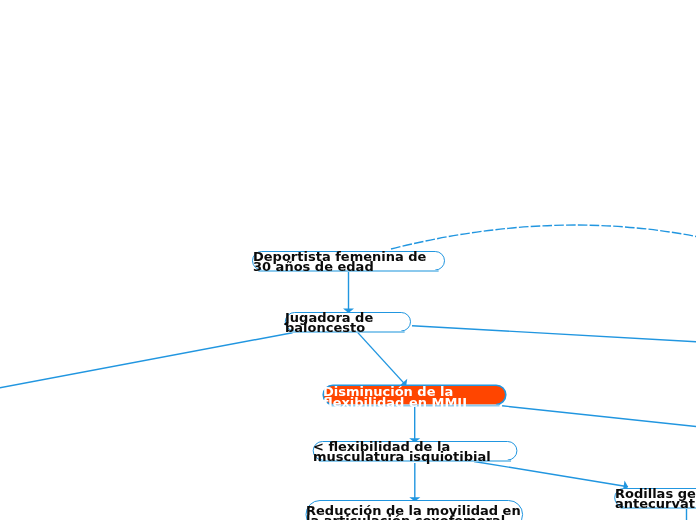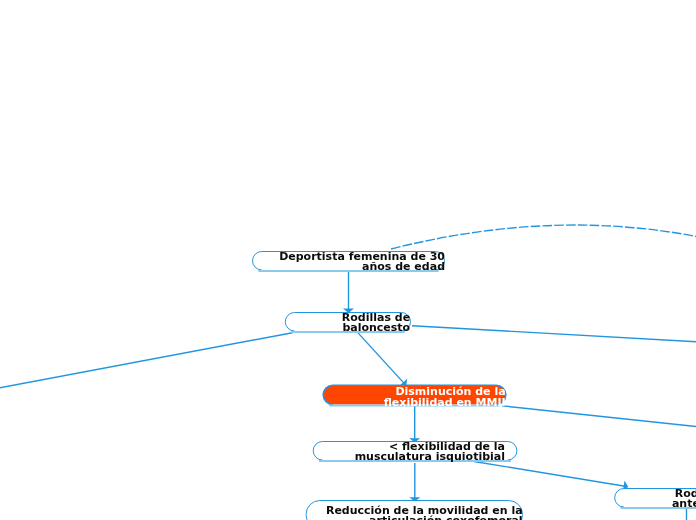--- a/index.html
+++ b/index.html
@@ -1,21 +1,21 @@
 <!DOCTYPE html>
 <html><head>
 <meta charset="utf-8">
 <style>
   html,body{margin:0;padding:0;}
   body{width:696px;height:520px;background:#ffffff;overflow:hidden;
        font-family:"DejaVu Sans",sans-serif;}
   #stage{position:absolute;left:0;top:0;width:696px;height:520px;overflow:hidden;}
   #links{position:absolute;left:0;top:0;}
   .node-label{position:absolute;display:flex;align-items:center;justify-content:center;
-       text-align:right;font-size:11px;font-weight:bold;line-height:10.3px;
+       text-align:left;font-size:13px;font-weight:bold;line-height:10.3px;
        white-space:pre-line;will-change:transform;}
 </style>
 </head>
 <body>
 
 <div id="stage">
   <svg id="links" width="696" height="520">
       <path d="M348.5,272 L348.5,312.9" fill="none" stroke="#2196e0" stroke-width="1.4"></path>
       <path d="M0,0 L-4.4,-5.5 L-4.4,5.5 Z" fill="#2196e0" transform="translate(348.5,312.8999938964844) rotate(90)"></path>
       <path d="M357.8,332.6 L406.2,385.6" fill="none" stroke="#2196e0" stroke-width="1.4"></path>
@@ -56,18 +56,18 @@
         <path d="M320,528.5 A14,14 0 0 1 306,514.5 L306,514.5 A14,14 0 0 1 320,500.5 L508.6,500.5 A14,14 0 0 1 522.6,514.5 L522.6,514.5 A14,14 0 0 1 508.6,528.5" stroke="#2196e0" stroke-width="1" fill="none"></path>
         <path d="M316.6,529.5 L512,529.5" stroke="#8bc9ed" stroke-width="2" fill="none"></path>
       </g>
       <g>
         <rect x="614.7" y="488.5" width="143.8" height="18.5" rx="9.25" ry="9.25" fill="#ffffff"></rect>
         <path d="M623.95,507 A9.25,9.25 0 0 1 614.7,497.75 L614.7,497.75 A9.25,9.25 0 0 1 623.95,488.5 L749.25,488.5 A9.25,9.25 0 0 1 758.5,497.75 L758.5,497.75 A9.25,9.25 0 0 1 749.25,507" stroke="#2196e0" stroke-width="1" fill="none"></path>
         <path d="M620.5500000000001,508 L752.65,508" stroke="#8bc9ed" stroke-width="2" fill="none"></path>
       </g>
     </svg>
 <div class="node-label" style="left: 252.5px; top: 252.5px; width: 192px; height: 18.5px; color: rgb(11, 11, 11);">Deportista femenina de 30 años de edad</div>
-    <div class="node-label" style="left: 285.3px; top: 313.5px; width: 125.2px; height: 18.5px; color: rgb(11, 11, 11);">Rodillas de baloncesto</div>
+    <div class="node-label" style="left: 285.3px; top: 313.5px; width: 125.2px; height: 18.5px; color: rgb(11, 11, 11);">Jugadora de baloncesto</div>
     <div class="node-label" style="left: 323.2px; top: 386.2px; width: 182.6px; height: 23px; color: rgb(255, 255, 255);">Disminución de la flexibilidad en MMII</div>
     <div class="node-label" style="left: 313.2px; top: 442.5px; width: 192px; height: 18.5px; color: rgb(11, 11, 11);">&lt; flexibilidad de la musculatura isquiotibial</div>
     <div class="node-label" style="left: 306px; top: 501.5px; width: 216.6px; height: 28px; color: rgb(11, 11, 11);">Reducción de la movilidad en la articulación coxofemoral</div>
     <div class="node-label" style="left: 614.7px; top: 489.5px; width: 143.8px; height: 18.5px; color: rgb(11, 11, 11);">Rodillas genu antecurvatum</div>
   </div>
 
 </body></html>

